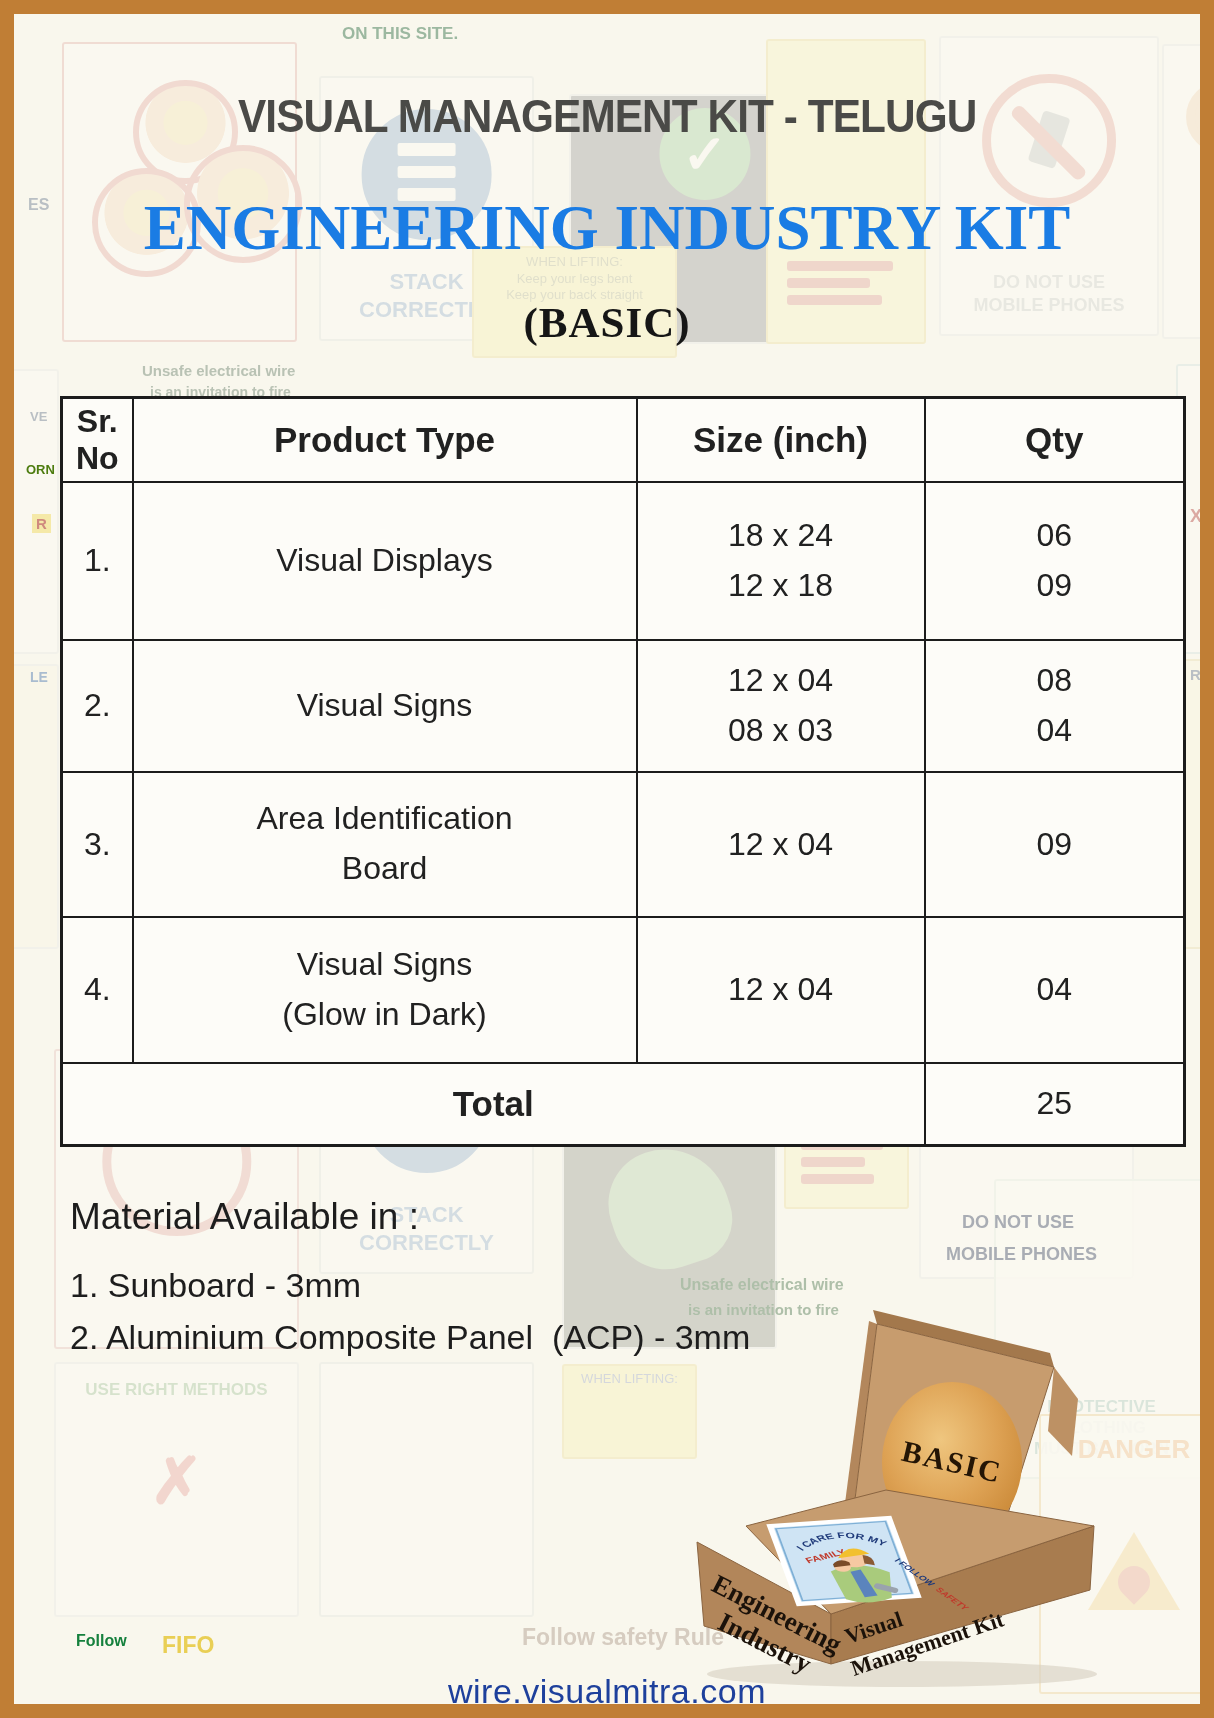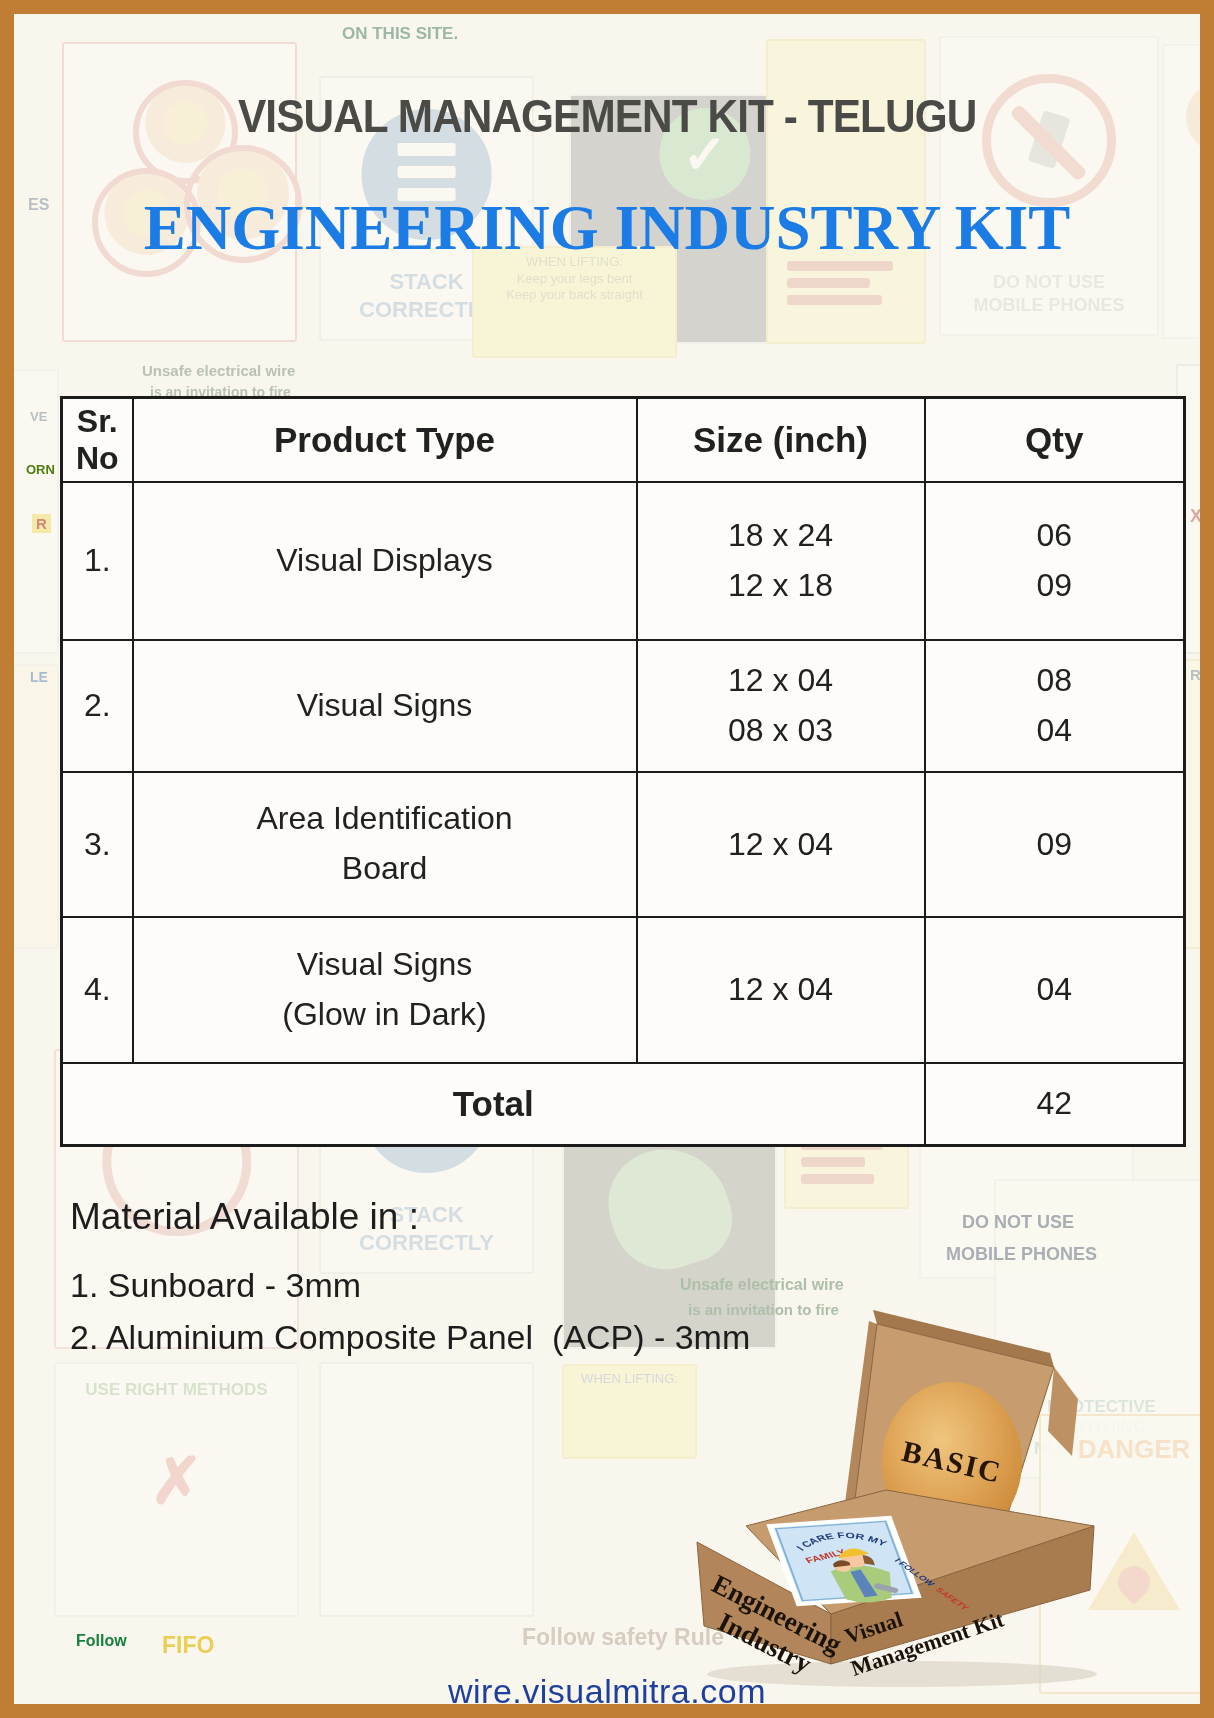--- a/index.html
+++ b/index.html
@@ -206,20 +206,21 @@
       <span class="wm-frag" style="left: 12px; top: 448px; font-size: 13px; color: #4d7c0f;">ORN</span>
       <span class="wm-frag" style="left: 18px; top: 500px; font-size: 15px; color: rgb(207, 138, 126); background: rgb(245, 233, 168); padding: 1px 4px;">R</span>
       <span class="wm-frag" style="left: 16px; top: 655px; font-size: 14px; color: rgb(169, 188, 208);">LE</span>
       <span class="wm-frag" style="left: 1176px; top: 492px; font-size: 18px; color: rgb(219, 169, 162);">X</span>
       <span class="wm-frag" style="left: 1176px; top: 652px; font-size: 15px; color: rgb(185, 191, 196);">RE</span>
     </div>
 
   <div class="content">
     <div class="title"><span>VISUAL MANAGEMENT KIT - TELUGU</span></div>
     <div class="kit-title">ENGINEERING INDUSTRY KIT</div>
+    <div class="kit-variant">(BASIC)</div>
 
     <table class="products">
       <colgroup>
           <col class="c-sr">
           <col class="c-prod">
           <col class="c-size">
           <col class="c-qty">
         </colgroup>
       <tbody>
           <tr class="hd">
@@ -265,21 +266,21 @@
         <td>4.</td>
         <td class="two-line">
           <div>Visual Signs</div>
           <div>(Glow in Dark)</div>
         </td>
         <td>12 x 04</td>
         <td>04</td>
       </tr>
       <tr class="rt">
         <td colspan="3" class="total-cell">Total</td>
-        <td>42</td>
+        <td>25</td>
       </tr>
     </tbody>
       </table>
 
     <div class="material">
       <div class="material-heading">Material Available in :</div>
       <div class="material-item">1. Sunboard - 3mm</div>
       <div class="material-item">2. Aluminium Composite Panel  (ACP) - 3mm</div>
     </div>
 

